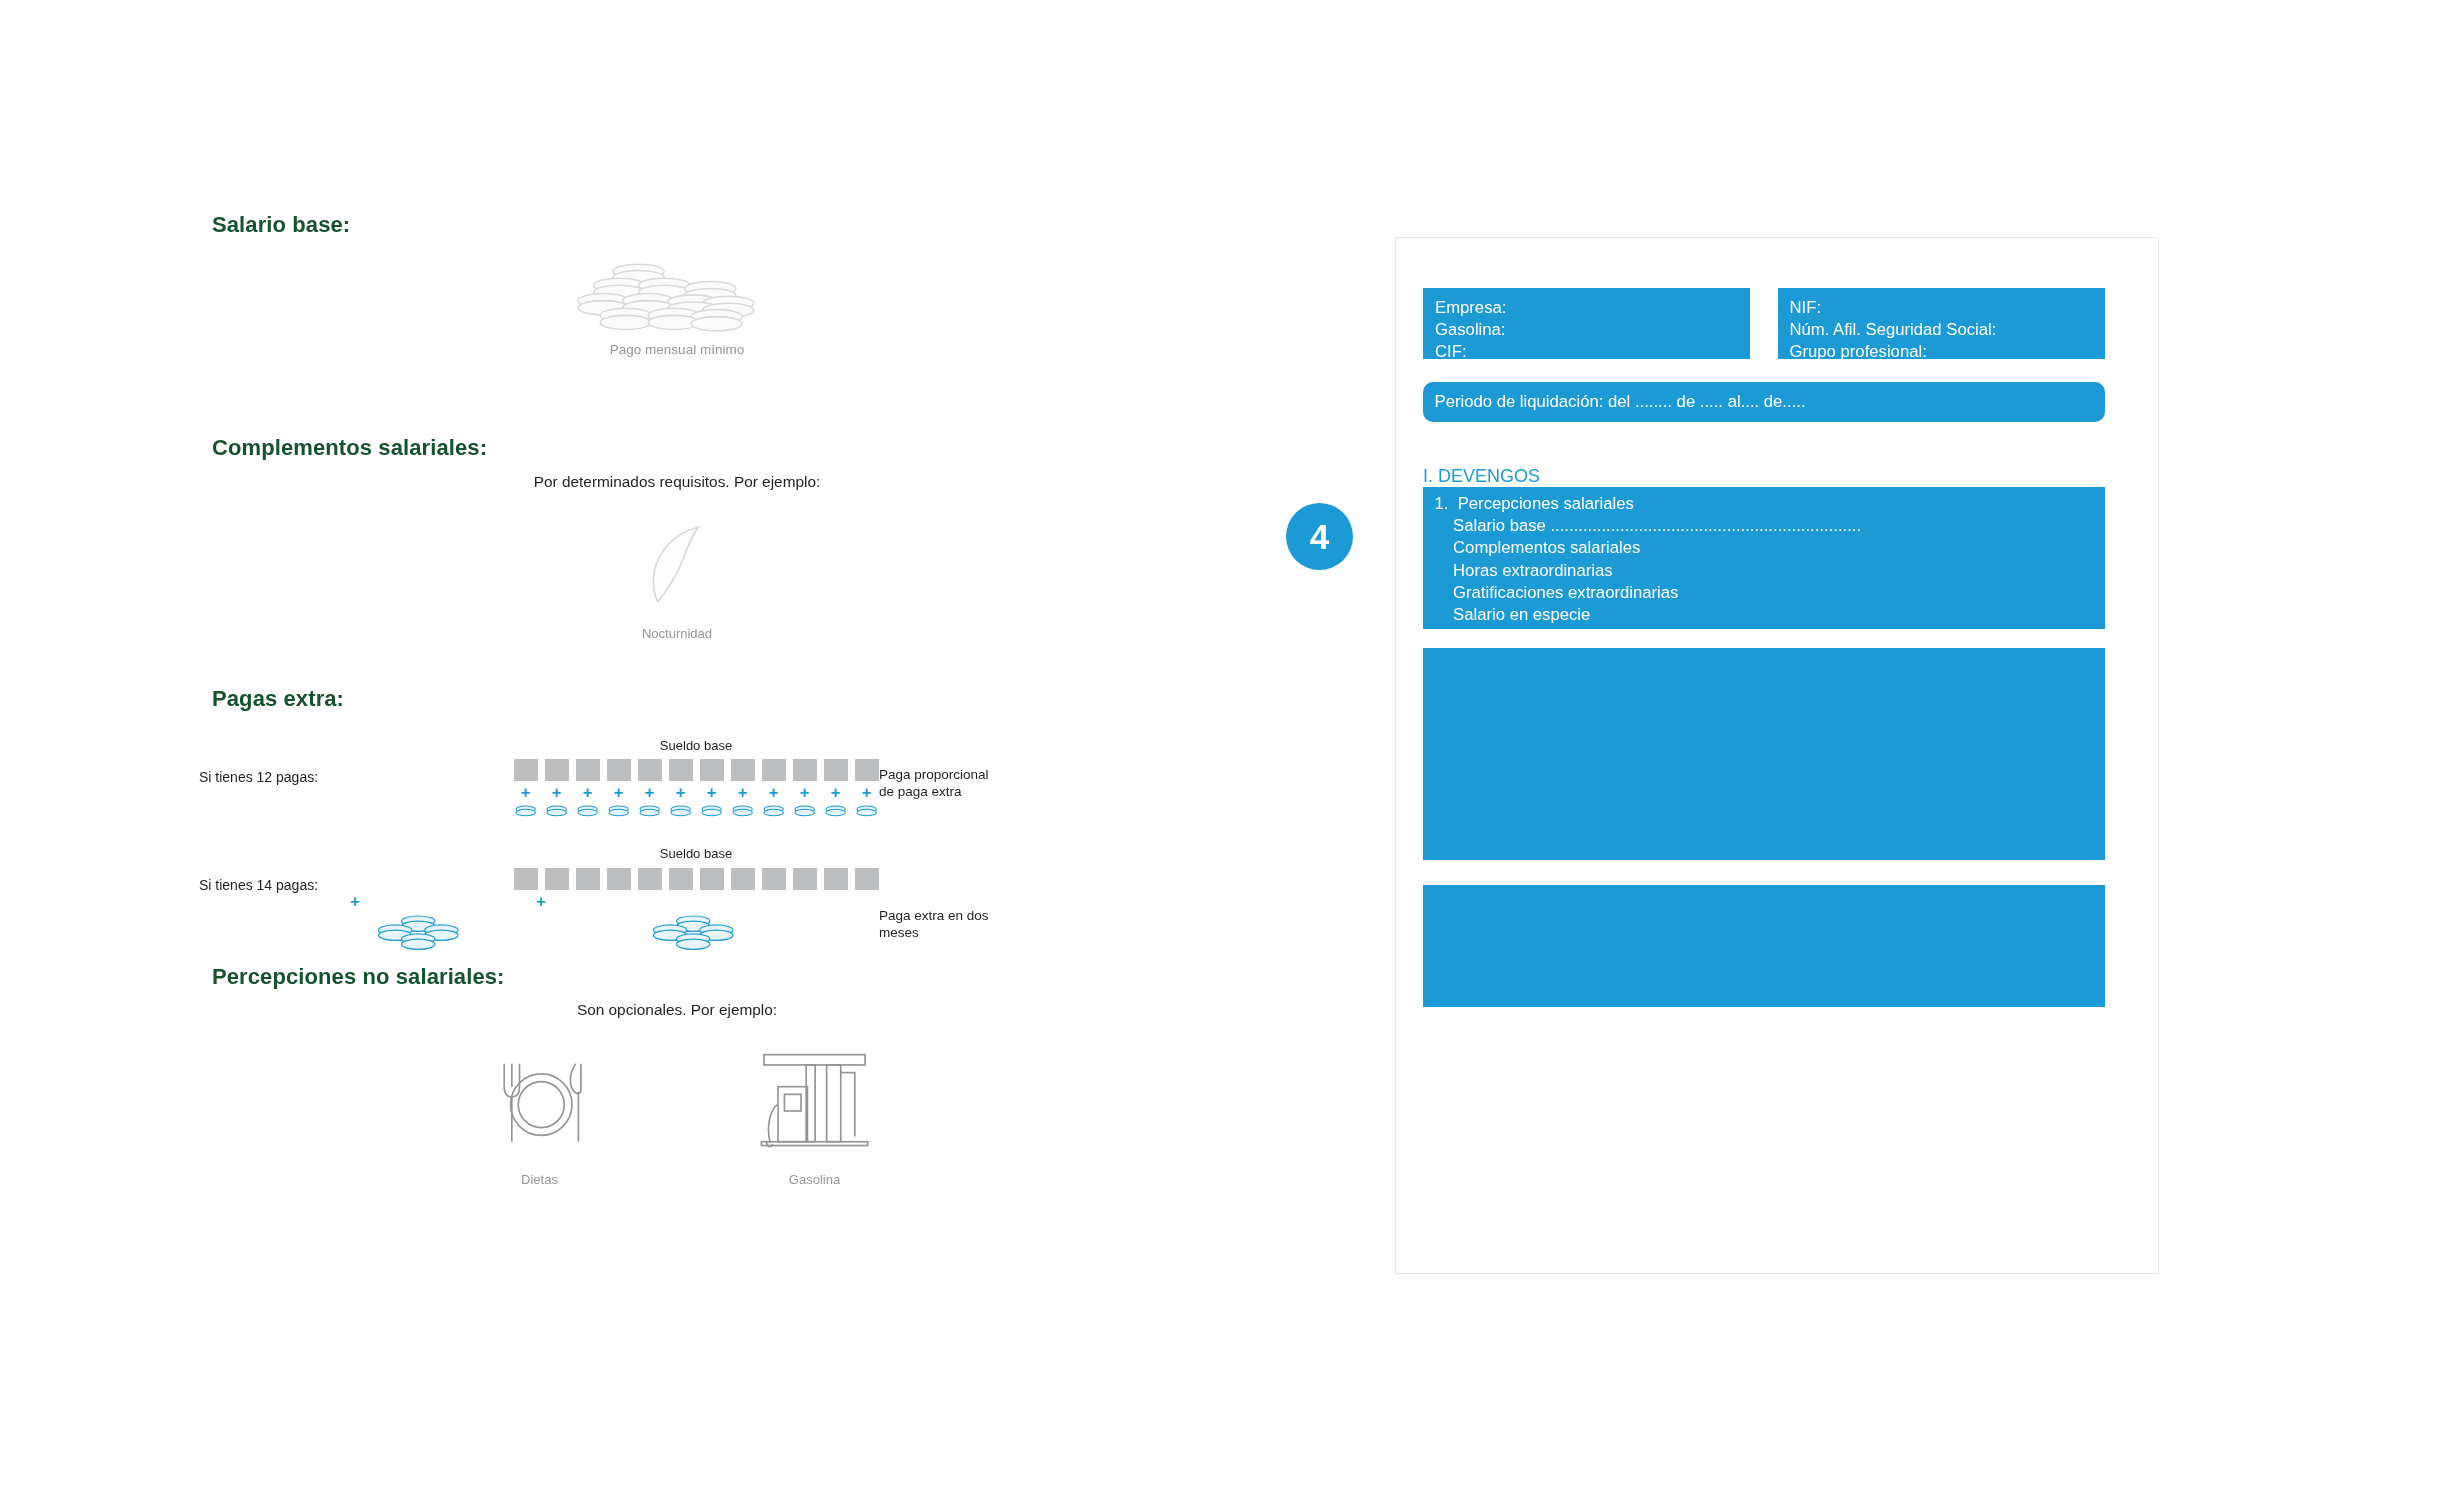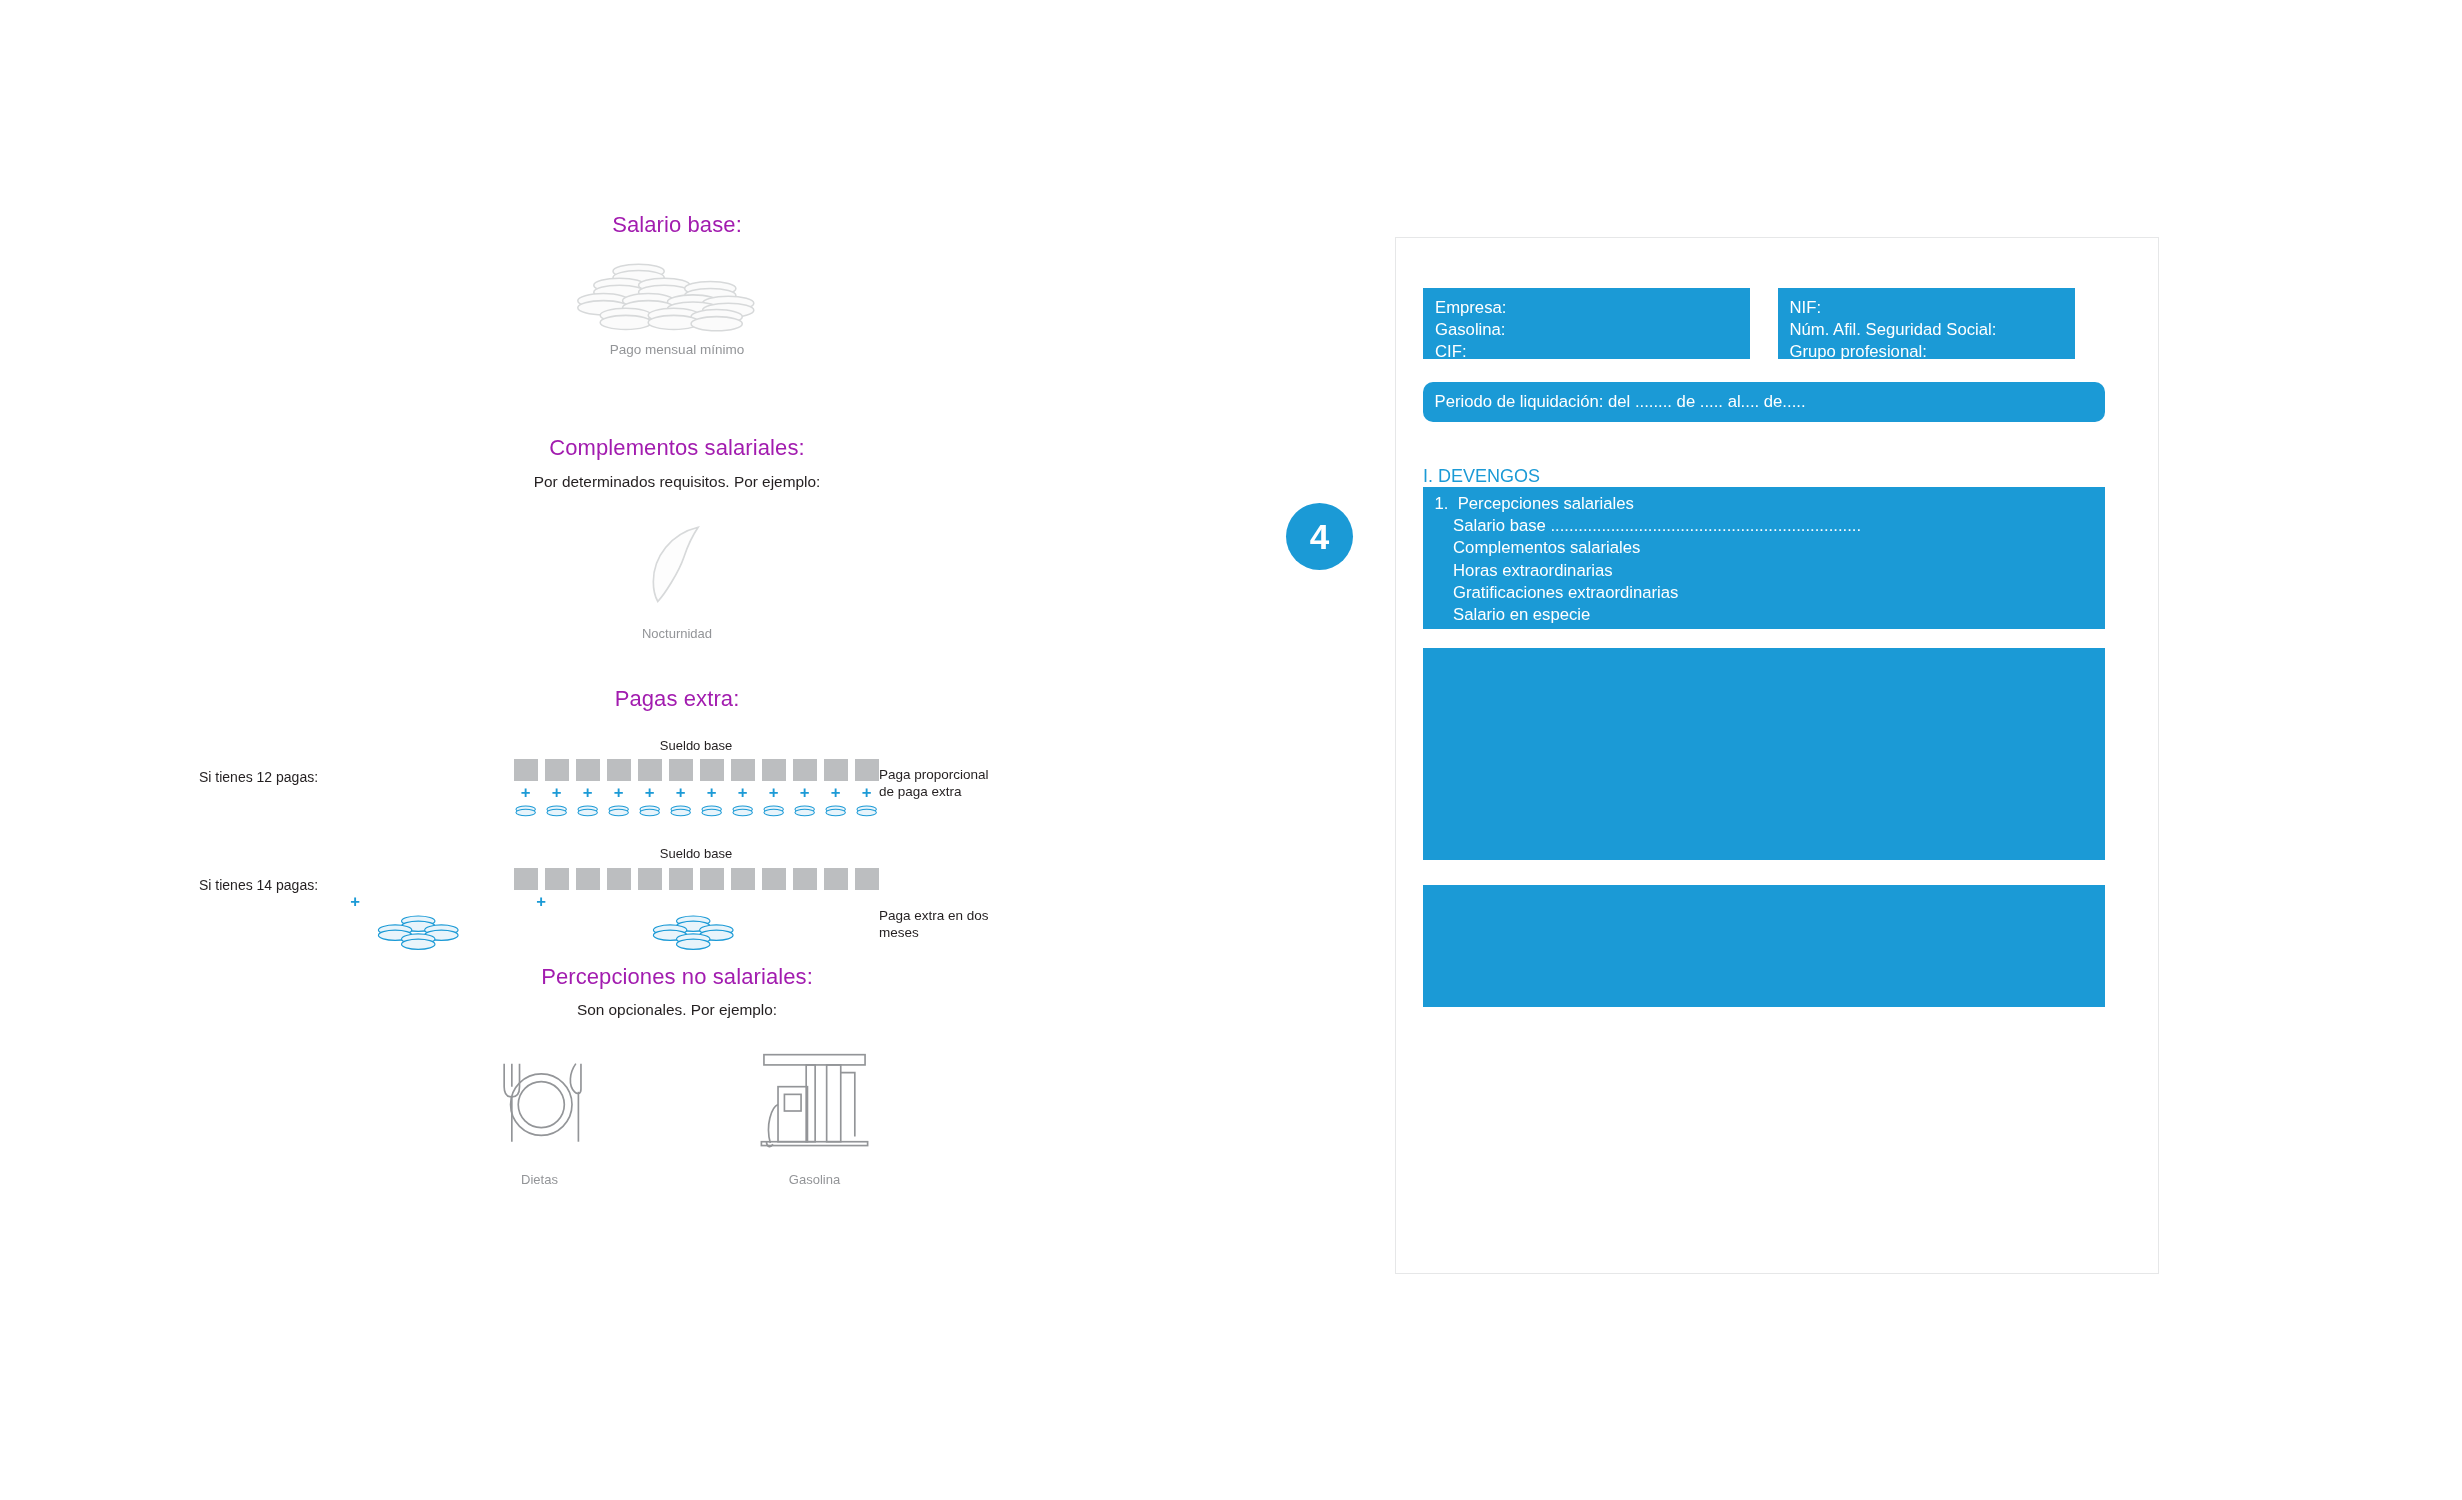--- a/index.html
+++ b/index.html
@@ -3,21 +3,21 @@
 <meta charset="utf-8">
 <style>
   html,body{margin:0;padding:0;background:#ffffff;}
   body{width:2462px;height:1501px;position:relative;font-family:"Liberation Sans",sans-serif;color:#231f20;overflow:hidden;}
 
   .canvas{position:absolute;left:0;top:0;width:2462px;height:1501px;}
 
   
   .left{position:absolute;left:212px;top:212px;width:930px;}
 
-  .sec-title{font-size:22px;font-weight:normal;text-align:center;color:#a21caf;letter-spacing:0.1px;}
+  .sec-title{font-size:22px;font-weight:bold;text-align:left;color:#14532d;letter-spacing:0.1px;}
   .sec-sub{font-size:15.4px;text-align:center;color:#231f20;margin-top:11.5px;}
   .caption{font-size:13.5px;text-align:center;color:#939598;}
 
   
   .coins-wrap{position:relative;height:90px;margin-top:14px;}
 
   
   .icon-row{display:flex;justify-content:center;gap:186px;margin-top:26px;}
   .icon-box{width:147px;text-align:center;}
   .moon{width:96px;height:96px;margin:0 auto;position:relative;}
@@ -312,21 +312,21 @@
 
   <div class="sheet">
 
     <div class="bx blue" style="left:27px;top:50px;width:327px;height:71px;padding-left:12px;">
       <span>Empresa:</span>
       <span>Gasolina:</span>
       <span>CIF:</span>
       <span>CCC:</span>
     </div>
 
-    <div class="bx blue" style="left:382px;top:50px;width:297px;height:71px;">
+    <div class="bx blue" style="left:382px;top:50px;width:327px;height:71px;">
       <span>NIF:</span>
       <span>Núm. Afil. Seguridad Social:</span>
       <span>Grupo profesional:</span>
       <span>Social de Cotización:</span>
     </div>
 
     <div class="bx blue" style="left:27px;top:144px;width:682px;height:40px;display:flex;align-items:center;border-radius:10px;">
       <span>Periodo de liquidación: del ........ de ..... al.... de.....</span>
     </div>
 

